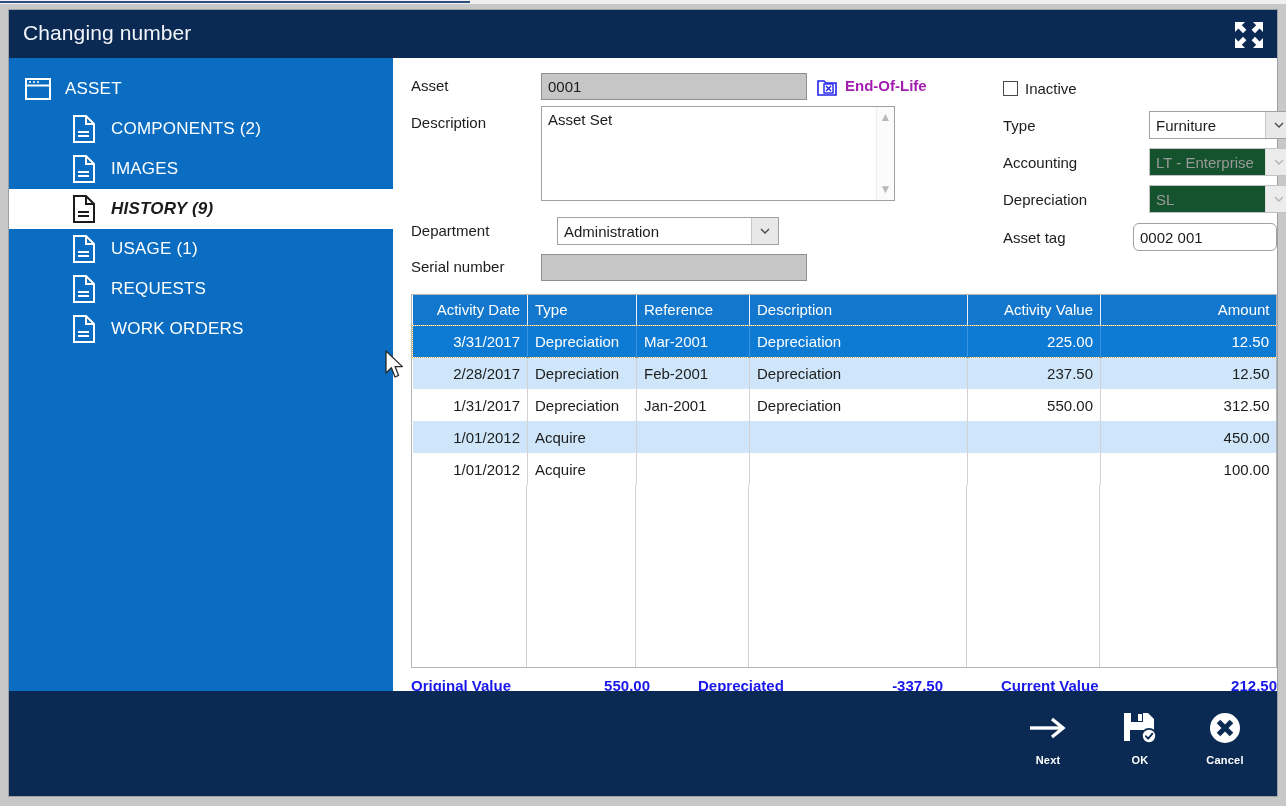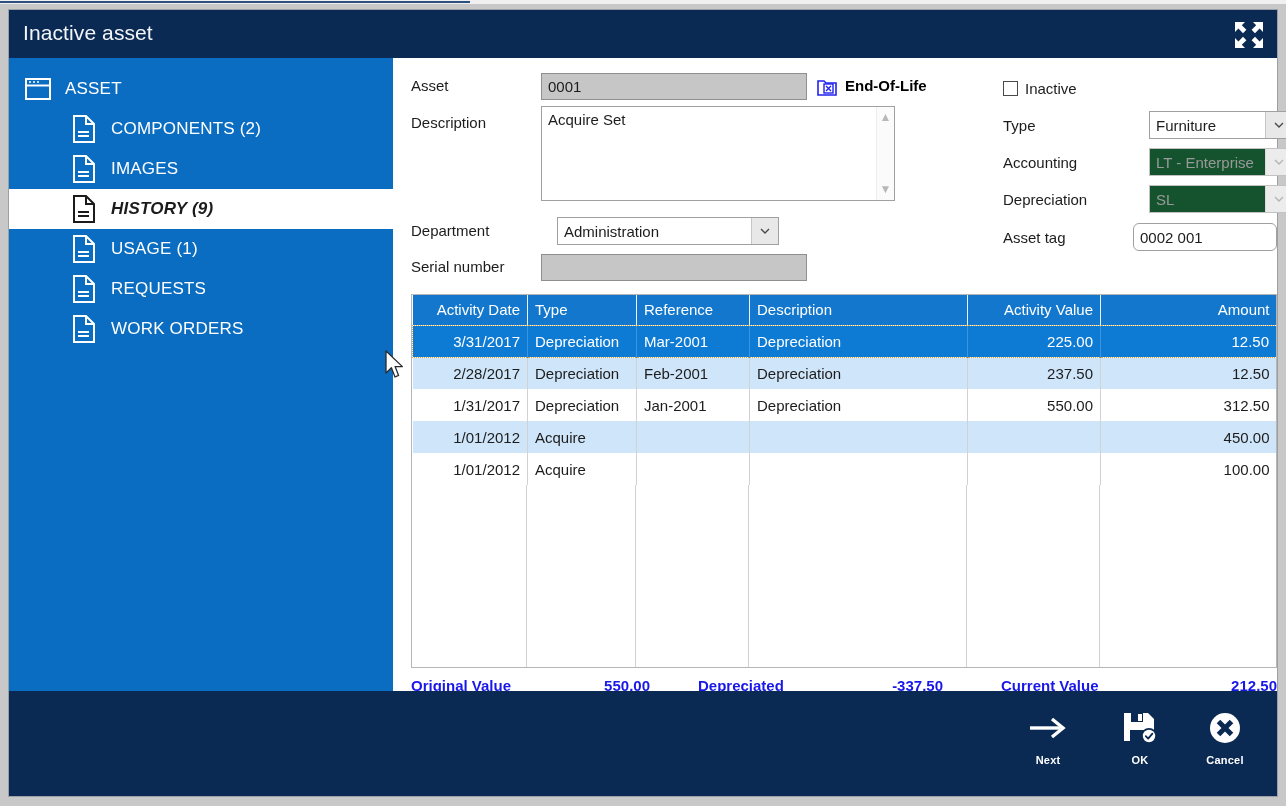--- a/index.html
+++ b/index.html
@@ -202,21 +202,21 @@
 
   .chev {
     display: block;
     width: 10px; height: 6px;
   }
 
   .eol-link {
     position: absolute;
     font-size: 15px;
     font-weight: bold;
-    color: #000000;
+    color: #a21caf;
     cursor: pointer;
     white-space: nowrap;
   }
 
   .cb-row {
     position: absolute;
     display: flex;
     align-items: center;
     cursor: pointer;
     font-size: 15px;
@@ -345,21 +345,21 @@
 
 <div id="app">
 
   <div class="win-topstrip">
     <div class="accentline"></div>
   </div>
 
   <div class="win-frame">
 
     <div class="titlebar">
-      <div class="titlebar-text">Inactive asset</div>
+      <div class="titlebar-text">Changing number</div>
       <div class="maximize-btn">
         <svg width="40" height="38" viewBox="0 0 40 38">
           <g fill="#ffffff">
             <path d="M6 6 h10 l-3.2 3.2 4.6 4.6 -3.4 3.4 -4.6 -4.6 L6 16 Z"></path>
             <path d="M34 6 h-10 l3.2 3.2 -4.6 4.6 3.4 3.4 4.6 -4.6 L34 16 Z"></path>
             <path d="M6 32 h10 l-3.2 -3.2 4.6 -4.6 -3.4 -3.4 -4.6 4.6 L6 22 Z"></path>
             <path d="M34 32 h-10 l3.2 -3.2 -4.6 -4.6 3.4 -3.4 4.6 4.6 L34 22 Z"></path>
           </g>
         </svg>
       </div>
@@ -463,21 +463,21 @@
         <svg width="20" height="20" viewBox="0 0 20 20">
           <path d="M1 4 h6 l2 2 h10 v12 h-18 Z" fill="none" stroke="#2222ee" stroke-width="1.6"></path>
           <rect x="7" y="7" width="9" height="9" fill="#ffffff" stroke="#2222ee" stroke-width="1.4"></rect>
           <path d="M9 9 l5 5 M14 9 l-5 5" stroke="#2222ee" stroke-width="1.4"></path>
         </svg>
       </div>
       <div class="eol-link" style="left:452px; top:19px;">End-Of-Life</div>
 
       <div class="lbl-static" style="left:18px; top:56px;">Description</div>
       <div class="area-wrap" style="left:148px; top:48px; width:354px; height:95px;">
-        <div class="txt">Acquire Set</div>
+        <div class="txt">Asset Set</div>
         <div class="vscroll">
           <div class="arw up">▲</div>
           <div class="arw dn">▼</div>
         </div>
       </div>
 
       <div class="lbl-static" style="left:18px; top:164px;">Department</div>
       <div class="combo" style="left:148px; top:159px; width:222px; height:28px;">
         <div class="val">Administration</div>
         <div class="btn">

